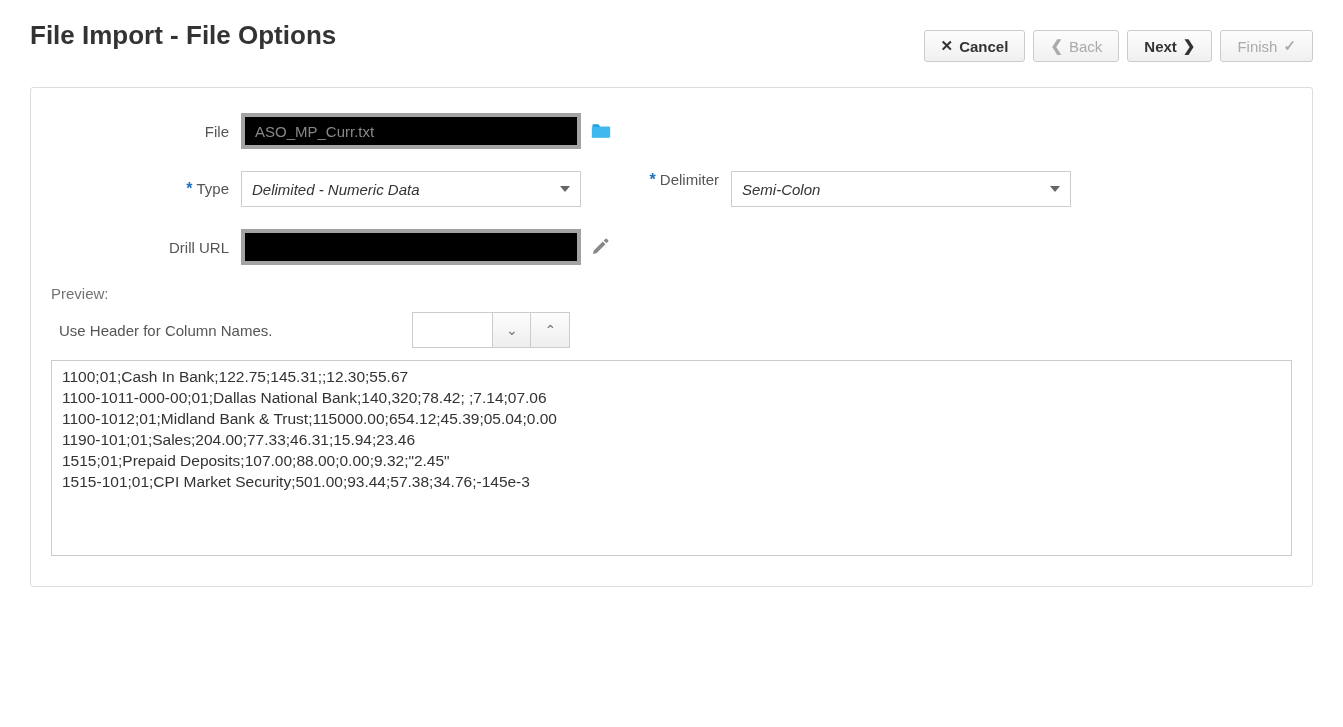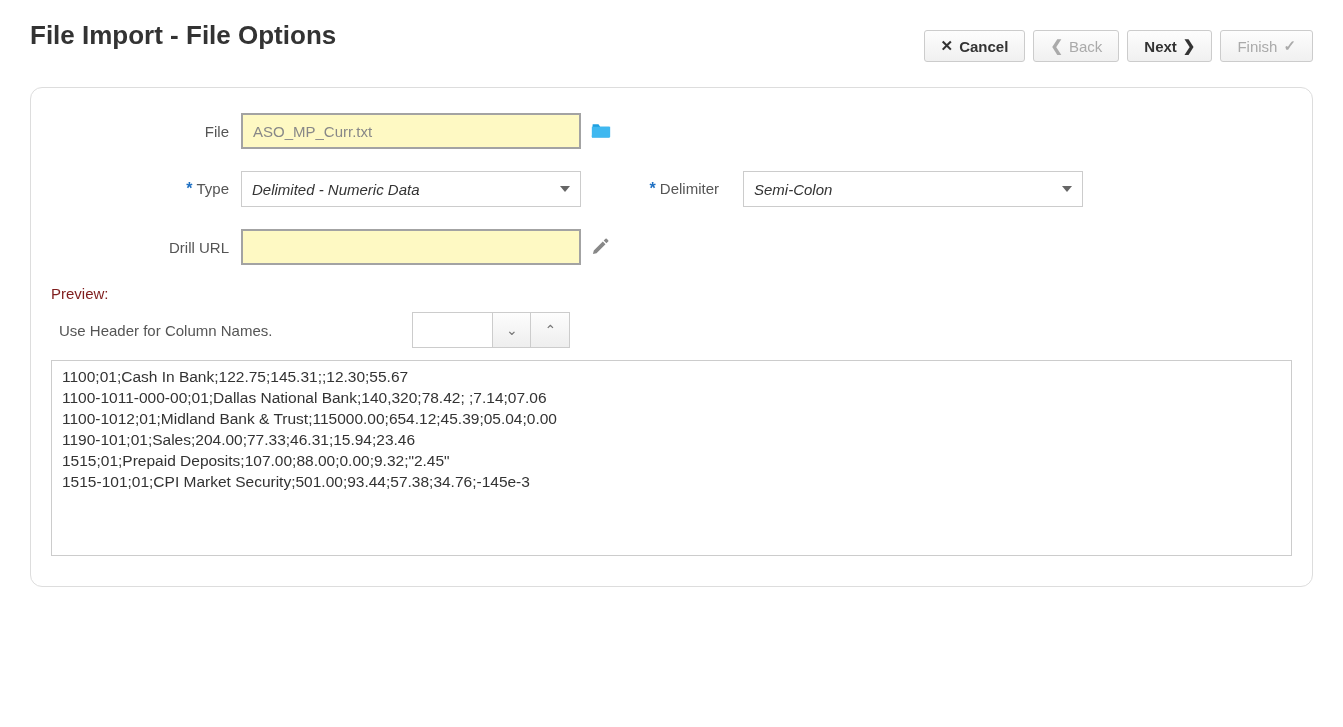--- a/index.html
+++ b/index.html
@@ -43,41 +43,41 @@
     font-family: inherit;
   }
   .wiz-btn.disabled {
     color: #aaa;
     cursor: default;
   }
   .wiz-btn .icon { font-weight: bold; }
   .wiz-btn.primary { font-weight: bold; }
   .content-panel {
     border: 1px solid #ddd;
-    border-radius: 12px;
+    border-radius: 3px;
     padding: 25px 20px 30px 20px;
   }
   .form-grid {
     display: grid;
     grid-template-columns: 190px 340px 40px 1fr;
     row-gap: 22px;
     align-items: center;
     margin-bottom: 20px;
   }
   .label-cell {
     text-align: right;
     padding-right: 12px;
     color: #555;
     font-size: 15px;
     white-space: nowrap;
   }
   .label-cell .req { color: #1e6fc2; font-weight: bold; margin-right: 4px; font-size: 16px; vertical-align: top;}
   .field-readonly {
-    background: #fef9c3;
-    border: 2px solid #a3a3a3;
+    background: #000000;
+    border: 4px solid #a3a3a3;
     height: 36px;
     display: flex;
     align-items: center;
     padding: 0 10px;
     color: #888;
     font-size: 15px;
     width: 100%;
   }
   .select-wrap {
     position: relative;
@@ -99,27 +99,27 @@
     border-left: 5px solid transparent;
     border-right: 5px solid transparent;
     border-top: 6px solid #666;
   }
   .select-text { color: #333; font-size: 15px; font-style: italic; }
   .icon-cell { text-align: center; }
   .folder-icon svg { width: 20px; height: 18px; }
   .pencil-icon svg { width: 18px; height: 18px; }
   .right-field-row {
     display: flex;
-    align-items: center;
-    gap: 12px;
+    align-items: flex-start;
+    gap: 0;
   }
   .right-field-row .label-cell { width: 110px; flex-shrink: 0; }
   .right-field-row .select-wrap { flex: 1; max-width: 340px; }
   .preview-section { margin-top: 10px; }
-  .preview-label { color: #7f1d1d; font-size: 15px; margin-bottom: 10px; }
+  .preview-label { color: #737373; font-size: 15px; margin-bottom: 10px; }
   .header-row-opt {
     display: flex;
     align-items: center;
     gap: 140px;
     margin-bottom: 12px;
     margin-left: 8px;
   }
   .header-row-opt .lbl { color: #555; font-size: 15px; }
   .spinner-group {
     display: flex;

